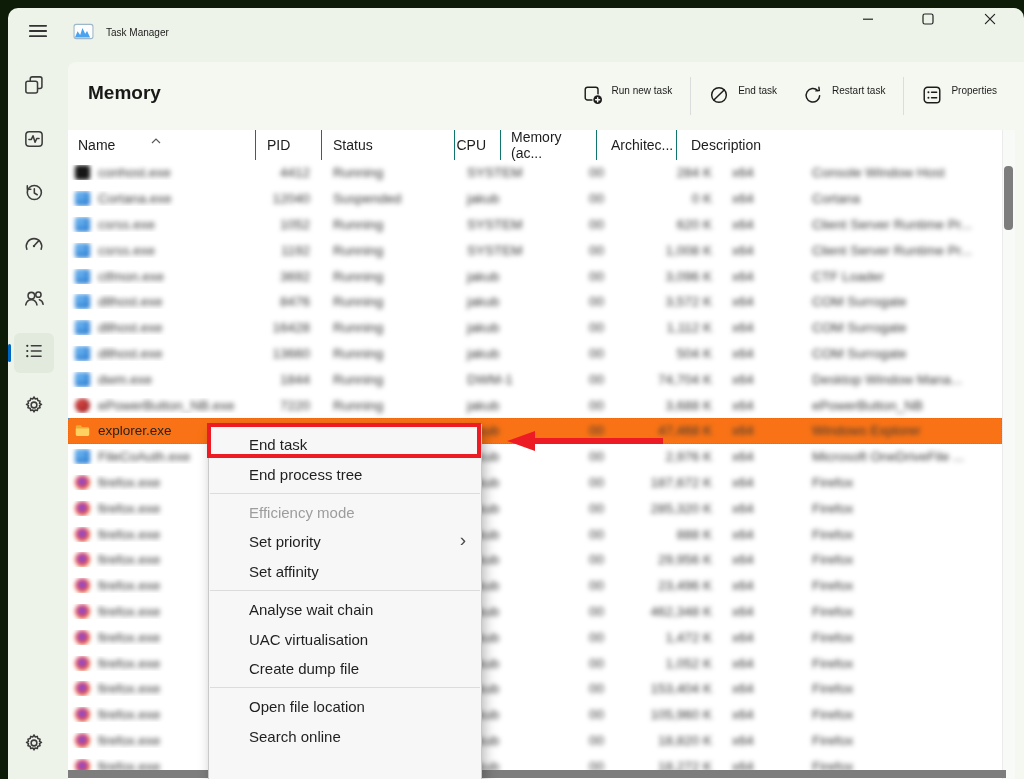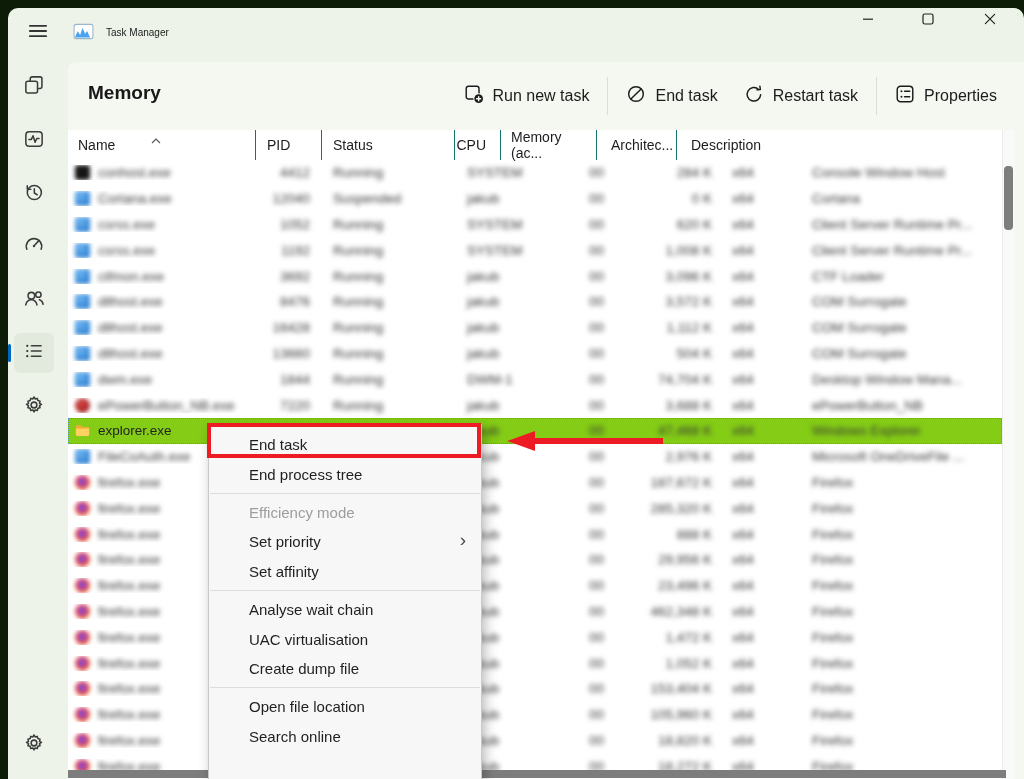--- a/index.html
+++ b/index.html
@@ -20,38 +20,38 @@
   .side-item{position:absolute;left:14px;width:40px;height:40px;display:flex;align-items:center;
              justify-content:center;border-radius:6px}
   .side-item.selected{background:#e2eadd}
   .side-pill{position:absolute;left:8px;width:3px;height:18px;border-radius:2px;background:var(--accent)}
   .si{width:22px;height:22px;fill:none;stroke:#3c3c3c;stroke-width:1.4;stroke-linecap:round;stroke-linejoin:round}
   
   .main{position:absolute;left:68px;top:62px;width:956px;height:717px;background:#f5f8f1;
         border-top-left-radius:8px}
   .page-title{position:absolute;left:88px;top:82px;font-size:19px;font-weight:700;color:#181818}
   .toolbar{position:absolute;right:14px;top:74px;height:44px;display:flex;align-items:center}
-  .tbtn{display:flex;align-items:center;gap:9px;padding:8px 13px;font-size:16px;border-radius:5px;cursor:pointer}
+  .tbtn{display:flex;align-items:flex-start;gap:9px;padding:8px 13px;font-size:10px;border-radius:5px;cursor:pointer}
   .ti{width:20px;height:20px;fill:none;stroke:#1c1c1c;stroke-width:1.3;stroke-linecap:round;stroke-linejoin:round}
   .vsep{width:1px;height:38px;background:#dcdcdc;margin:0 5px}
   
   .tablebg{position:absolute;left:68px;top:130px;width:934px;height:649px;background:#ffffff}
   .thead{position:absolute;left:68px;top:130px;width:934px;height:30px;display:flex;background:#fff;
          font-size:14px;color:#1d1d1d}
   .th{display:flex;align-items:center;border-right:1px solid #0f766e;box-sizing:border-box}
   .th:last-child{border-right:none}
   .c-name{width:188px}.c-pid{width:66px}.c-status{width:133px}.c-user{width:121px}
   .c-cpu{width:46px}.c-mem{width:96px}.c-arch{width:80px}.c-desc{flex:1}
   .th.c-name{padding-left:10px}.th.c-pid{padding-left:11px}.th.c-status{padding-left:11px}
   .th.c-user{padding-left:12px}.th.c-cpu{justify-content:flex-end;padding-right:14px}
   .th.c-mem{padding-left:10px}.th.c-arch{padding-left:14px}.th.c-desc{padding-left:14px}
   .sortcaret{position:absolute;left:150px;top:131px}
   .rows{position:absolute;left:68px;top:160px;width:934px;height:619px;overflow:hidden}
   .row{height:25.8px;display:flex;align-items:center;font-size:13.5px;color:#242424;box-sizing:border-box}
-  .row.selected{background:#84cc16;outline:1.2px dotted #4f93d6;outline-offset:-1.5px}
+  .row.selected{background:#f97316;outline:1.2px dotted #4f93d6;outline-offset:-1.5px}
   .cell{display:flex;align-items:center;box-sizing:border-box;overflow:hidden;white-space:nowrap}
   .cell.c-name{padding-left:7px;gap:8px}
   .cell.c-pid{justify-content:flex-end;padding-right:12px}
   .cell.c-status{padding-left:11px}
   .cell.c-user{padding-left:12px}
   .cell.c-cpu{justify-content:flex-end;padding-right:18px}
   .cell.c-mem{justify-content:flex-end;padding-right:6px}
   .cell.c-arch{padding-left:14px}
   .cell.c-desc{padding-left:14px}
   .bl{filter:blur(2.5px);color:#353535}

